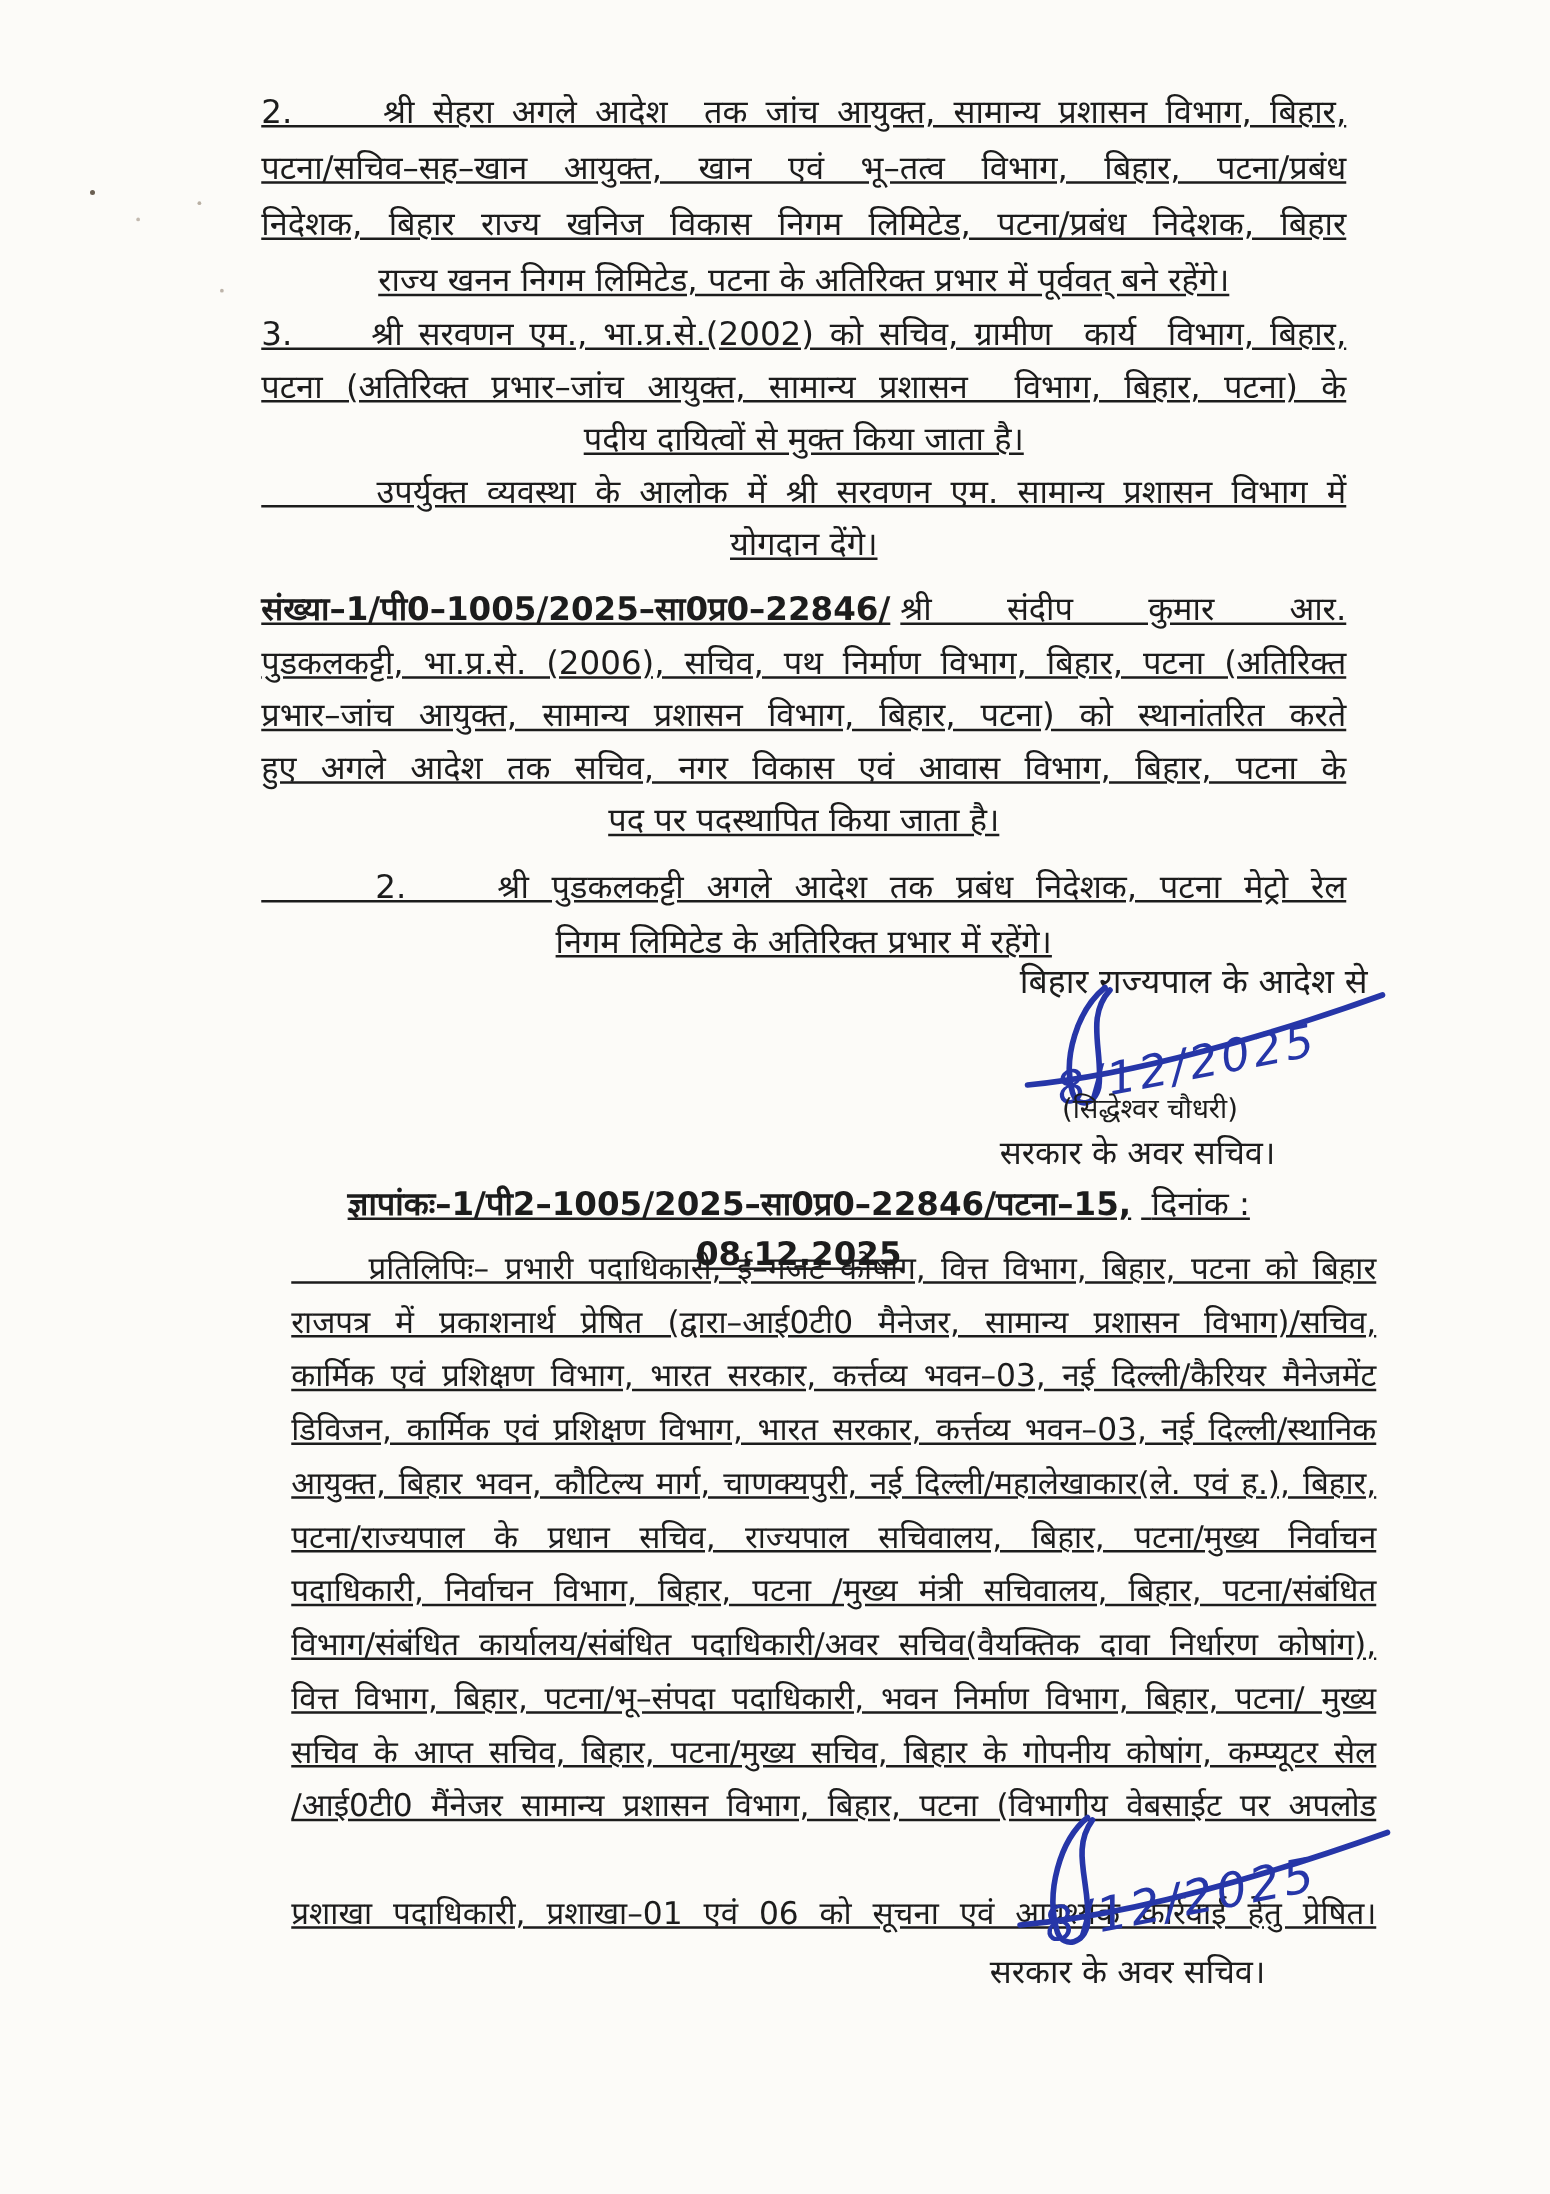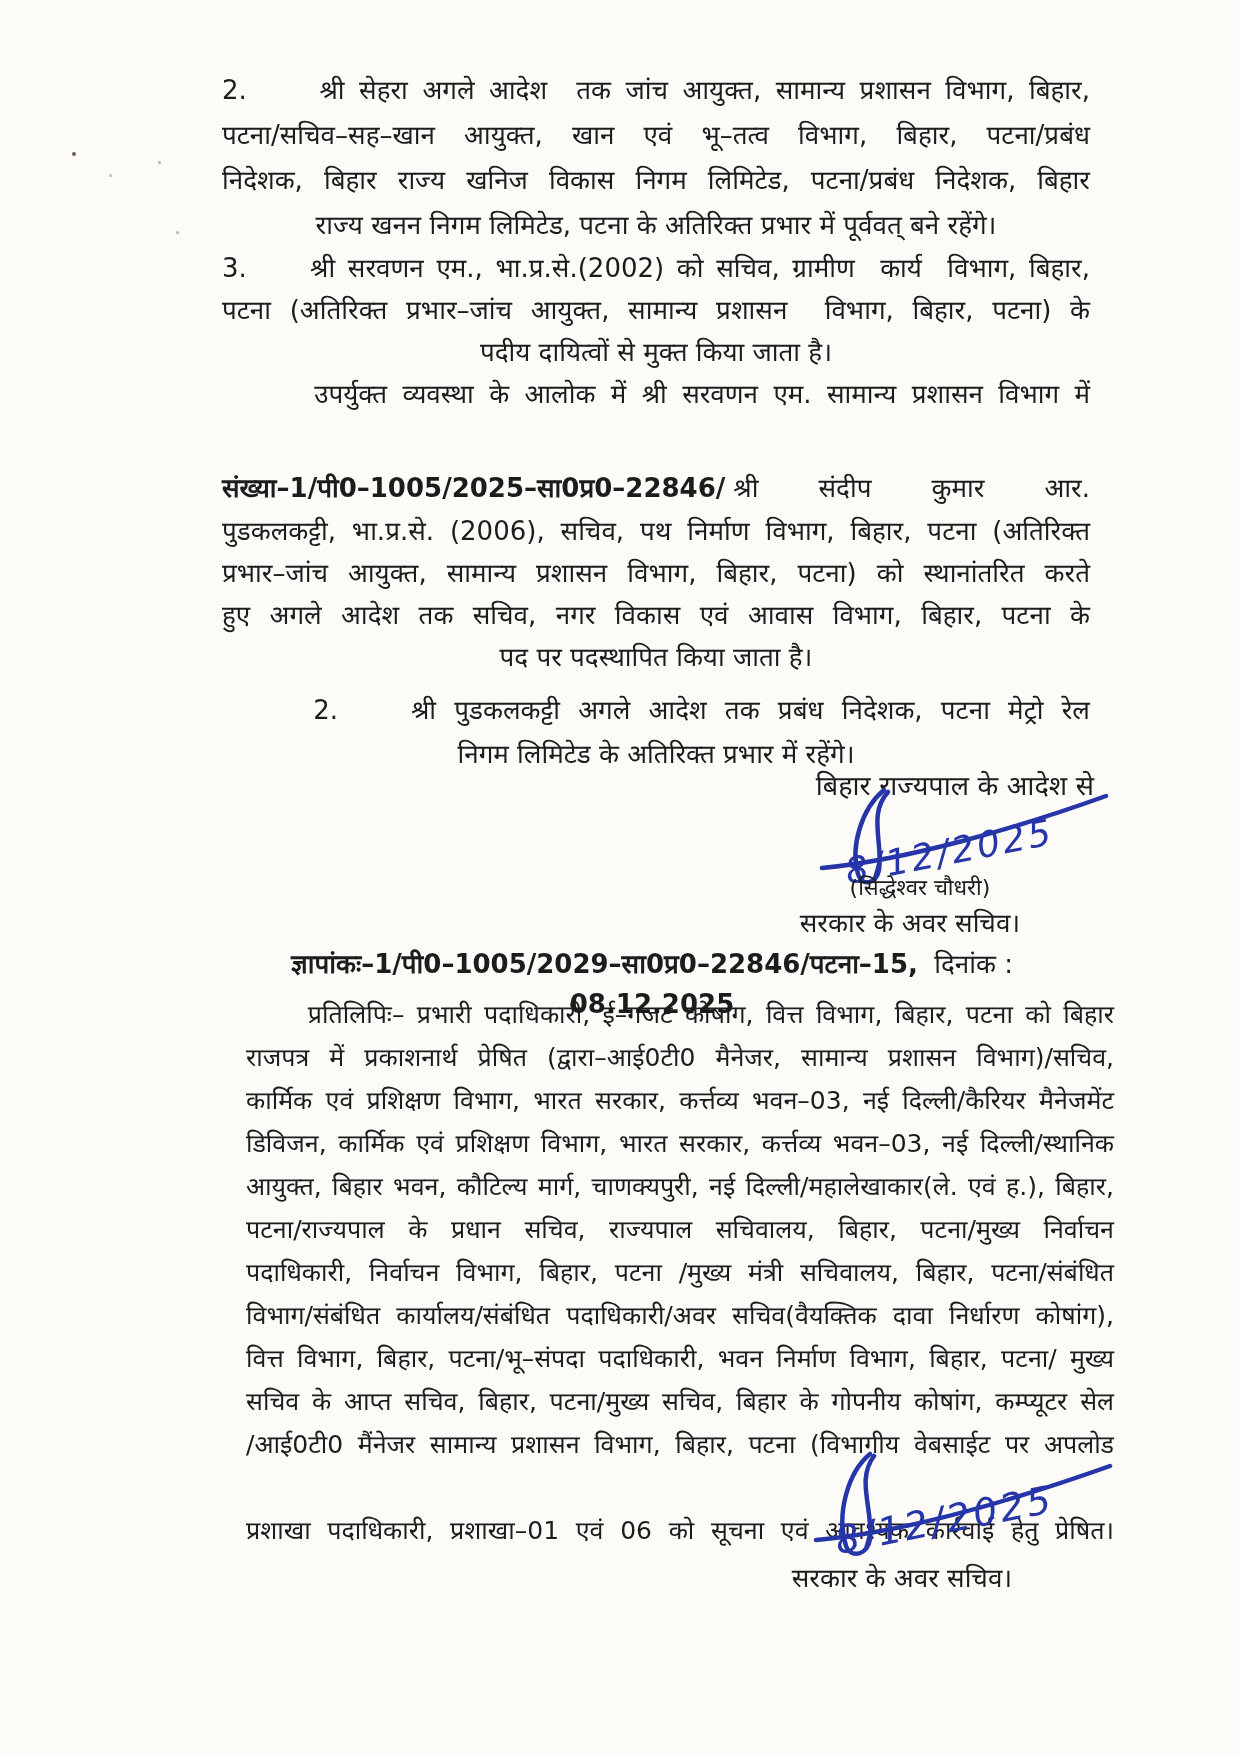--- a/index.html
+++ b/index.html
@@ -10,26 +10,27 @@
   }
   .page{
     position:relative;
     width:1240px;height:1755px;
     background:#fcfbf8;
     color:#1c1c1c;
     overflow:hidden;
   }
   .line{
     position:absolute;
-    left:222px;
+    left:209px;
     width:868px;
     height:42px;
     line-height:40px;
     font-size:26px;
     color:#1c1c1c;
+    text-decoration:underline;
   }
   .just{text-align:justify;text-align-last:justify;}
   .ll{text-align:center;}
   .small{font-size:25px;height:40px;line-height:38px;margin-left:24px;}
   .bold{font-weight:700;}
   .flexline{display:flex;}
   .flexline .ref{white-space:nowrap;font-weight:700;}
   .flexline .rest{flex:1;display:block;text-align:justify;text-align-last:justify;padding-left:8px;}
   .memo-line span{margin-right:8px;}
   .right-head{
@@ -74,20 +75,21 @@
   <div class="line just" style="top:70px">2.&nbsp;&nbsp;&nbsp;&nbsp;&nbsp;श्री सेहरा अगले आदेश &nbsp;तक जांच आयुक्त, सामान्य प्रशासन विभाग, बिहार,</div>
   <div class="line just" style="top:115px">पटना/सचिव–सह–खान आयुक्त, खान एवं भू–तत्व विभाग, बिहार, पटना/प्रबंध</div>
   <div class="line just" style="top:160px">निदेशक, बिहार राज्य खनिज विकास निगम लिमिटेड, पटना/प्रबंध निदेशक, बिहार</div>
   <div class="line ll" style="top:205px">राज्य खनन निगम लिमिटेड, पटना के अतिरिक्त प्रभार में पूर्ववत् बने रहेंगे।</div>
 
   <div class="line just" style="top:248px">3.&nbsp;&nbsp;&nbsp;&nbsp;&nbsp;श्री सरवणन एम., भा.प्र.से.(2002) को सचिव, ग्रामीण &nbsp;कार्य &nbsp;विभाग, बिहार,</div>
   <div class="line just" style="top:290px">पटना (अतिरिक्त प्रभार–जांच आयुक्त, सामान्य प्रशासन &nbsp;विभाग, बिहार, पटना) के</div>
   <div class="line ll" style="top:332px">पदीय दायित्वों से मुक्त किया जाता है।</div>
 
   <div class="line just" style="top:374px">&nbsp;&nbsp;&nbsp;&nbsp;&nbsp;&nbsp;उपर्युक्त व्यवस्था के आलोक में श्री सरवणन एम. सामान्य प्रशासन विभाग में</div>
+  <div class="line ll" style="top:416px">योगदान देंगे।</div>
 
   <div class="line flexline" style="top:468px">
     <span class="ref">संख्या–1/पी0–1005/2025–सा0प्र0–22846/</span>
     <span class="rest">श्री संदीप कुमार आर.</span>
   </div>
   <div class="line just" style="top:511px">पुडकलकट्टी, भा.प्र.से. (2006), सचिव, पथ निर्माण विभाग, बिहार, पटना (अतिरिक्त</div>
   <div class="line just" style="top:553px">प्रभार–जांच आयुक्त, सामान्य प्रशासन विभाग, बिहार, पटना) को स्थानांतरित करते</div>
   <div class="line just" style="top:595px">हुए अगले आदेश तक सचिव, नगर विकास एवं आवास विभाग, बिहार, पटना के</div>
   <div class="line ll" style="top:637px">पद पर पदस्थापित किया जाता है।</div>
 
@@ -103,21 +105,21 @@
         <path d="M 10 88 C 95 80, 205 48, 294 16"></path>
       </g>
       <text x="0" y="0" transform="translate(36 104) rotate(-11)" font-size="36" fill="#2636a8">8/12/2025</text>
     </svg>
   </div>
 
   <div class="sign-name">(सिद्धेश्वर चौधरी)</div>
   <div class="sign-desig">सरकार के अवर सचिव।</div>
 
   <div class="line memo-line ll" style="top:944px">
-    <span class="bold">ज्ञापांकः–1/पी0–1005/2029–सा0प्र0–22846/पटना–15,</span>
+    <span class="bold">ज्ञापांकः–1/पी2–1005/2025–सा0प्र0–22846/पटना–15,</span>
     <span>दिनांक :</span>
     <span class="bold">08.12.2025</span>
   </div>
 
   <div class="line small just" style="top:996px">&nbsp;&nbsp;&nbsp;&nbsp;&nbsp;प्रतिलिपिः– प्रभारी पदाधिकारी, ई–गजट कोषांग, वित्त विभाग, बिहार, पटना को बिहार</div>
   <div class="line small just" style="top:1039px">राजपत्र में प्रकाशनार्थ प्रेषित (द्वारा–आई0टी0 मैनेजर, सामान्य प्रशासन विभाग)/सचिव,</div>
   <div class="line small just" style="top:1082px">कार्मिक एवं प्रशिक्षण विभाग, भारत सरकार, कर्त्तव्य भवन–03, नई दिल्ली/कैरियर मैनेजमेंट</div>
   <div class="line small just" style="top:1125px">डिविजन, कार्मिक एवं प्रशिक्षण विभाग, भारत सरकार, कर्त्तव्य भवन–03, नई दिल्ली/स्थानिक</div>
   <div class="line small just" style="top:1168px">आयुक्त, बिहार भवन, कौटिल्य मार्ग, चाणक्यपुरी, नई दिल्ली/महालेखाकार(ले. एवं ह.), बिहार,</div>
   <div class="line small just" style="top:1211px">पटना/राज्यपाल के प्रधान सचिव, राज्यपाल सचिवालय, बिहार, पटना/मुख्य निर्वाचन</div>

